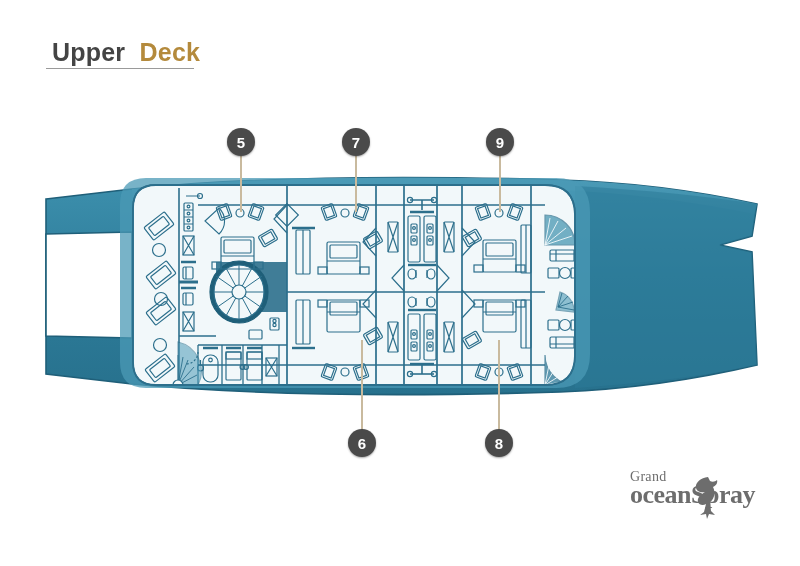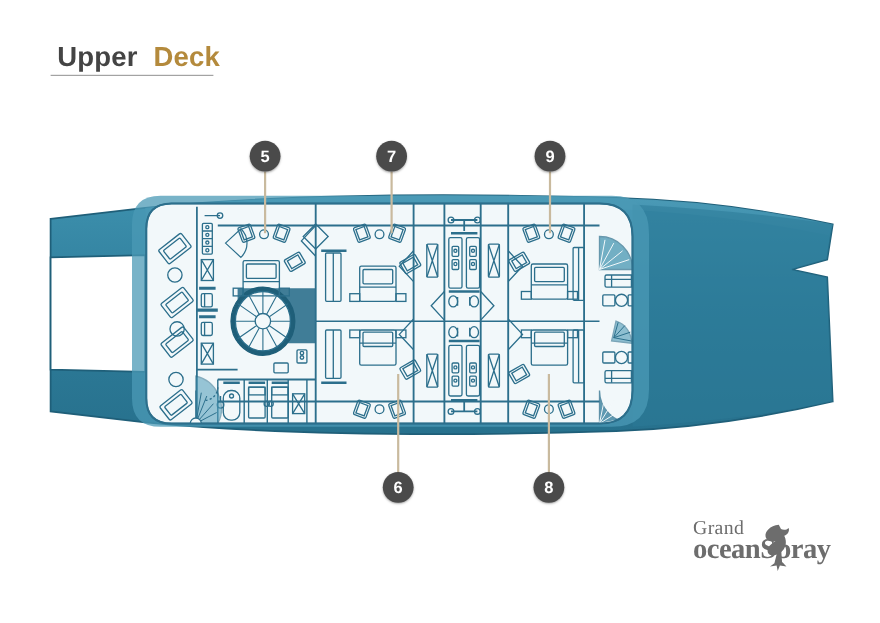--- a/index.html
+++ b/index.html
@@ -34,21 +34,21 @@
     box-shadow:0 1px 2px rgba(0,0,0,.35);
     z-index:6;
   }
   .leader{position:absolute;width:2px;background:#c9ba9e;z-index:5;}
 
   
   .logo{
     position:absolute;left:630px;top:470px;
     color:#6d6d6d;line-height:1;
   }
-  .logo-top{font-family:"Liberation Serif",serif;font-size:18px;letter-spacing:.3px;}
+  .logo-top{font-family:"Liberation Serif",serif;font-size:14px;letter-spacing:.3px;}
   .logo-main{font-family:"Liberation Serif",serif;font-size:26px;font-weight:bold;letter-spacing:-.5px;margin-top:-2px;}
   .logo-svg{position:absolute;left:56px;top:4px;}
 
   svg{display:block;}
 </style>
 </head>
 <body>
 
 <div id="stage">
 

